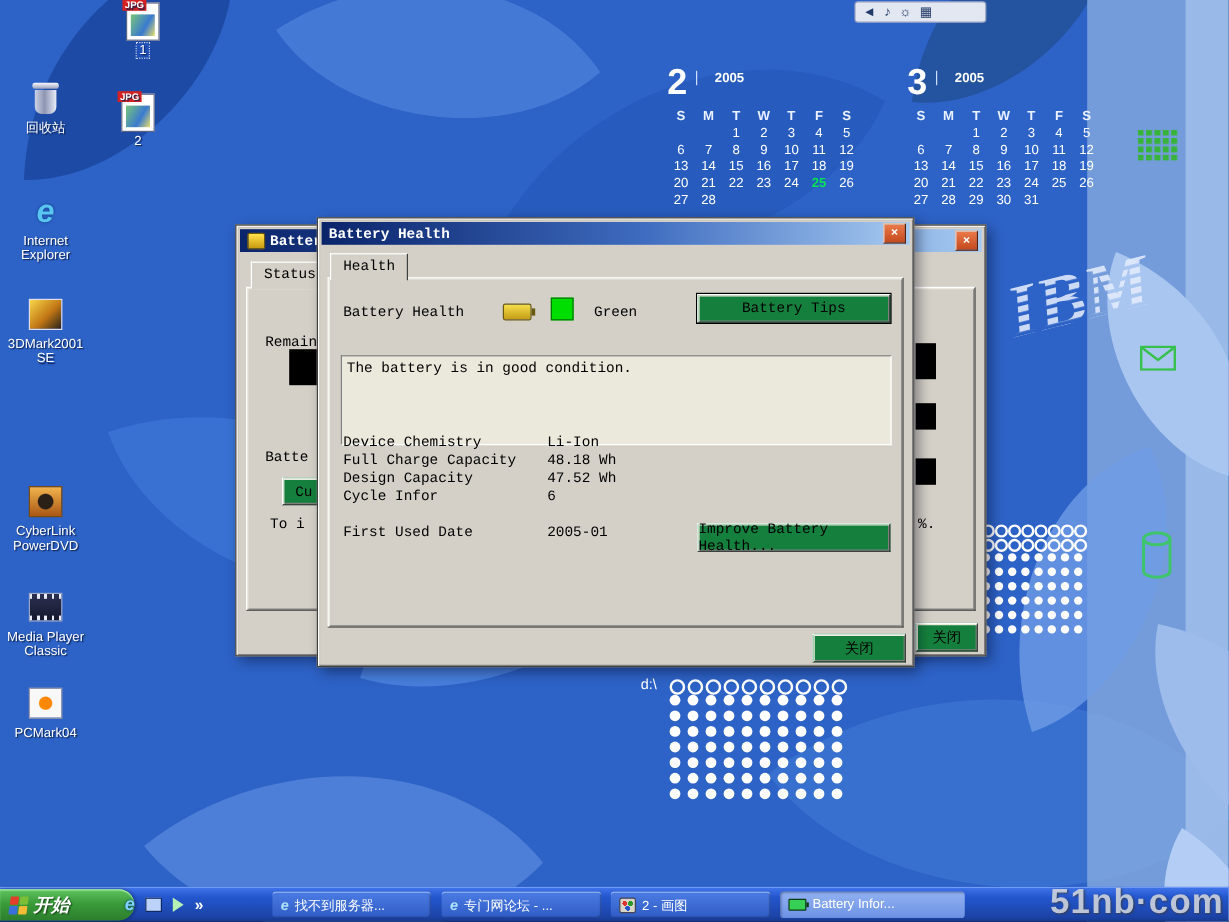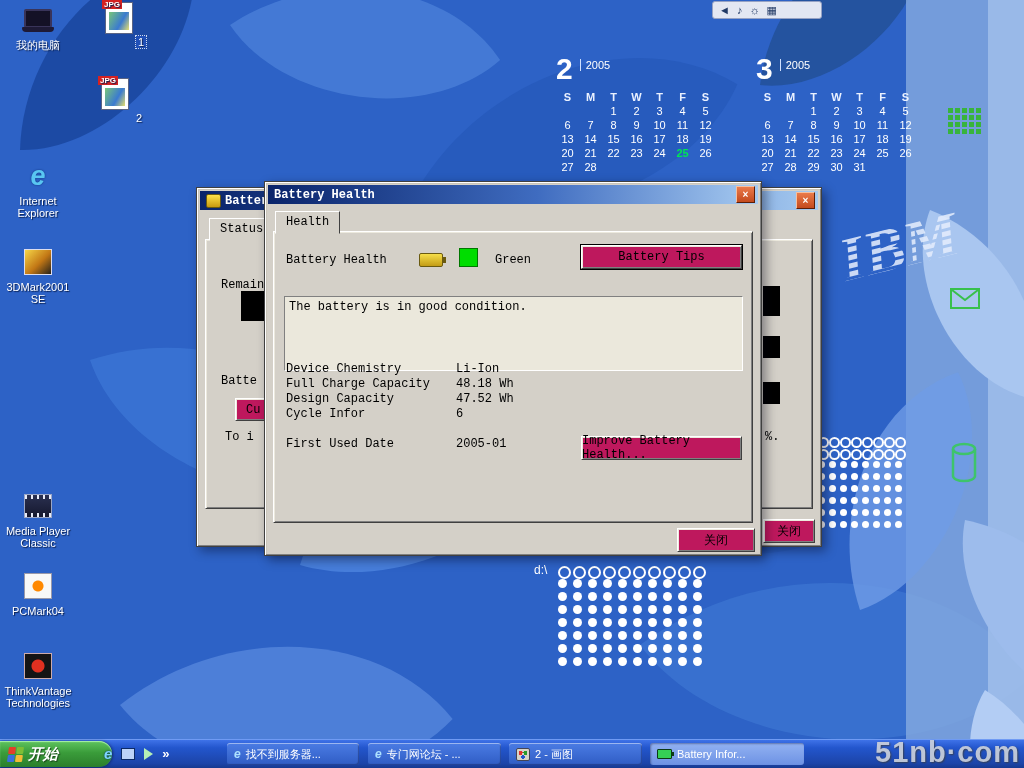--- a/index.html
+++ b/index.html
@@ -6,21 +6,21 @@
   #screen{position:relative;width:1024px;height:768px;overflow:hidden;
           font-family:"Liberation Sans",sans-serif;background:#2d62c6;}
   
   #wallpaper{position:absolute;left:0;top:0;z-index:0;}
   #decor{position:absolute;left:0;top:0;width:1024px;height:768px;z-index:1;}
   .dot{position:absolute;border-radius:50%;background:#fff;}
   .dot.hollow{background:transparent;border:2px solid #fff;}
   .cal{position:absolute;color:#fff;z-index:1;}
   .cal-head{display:flex;align-items:flex-start;height:34px;}
   .cal-num{font-size:30px;font-weight:bold;line-height:30px;}
-  .cal-year{font-size:11px;margin-left:7px;border-left:1px solid #cfe0ff;padding-left:5px;margin-top:5px;}
+  .cal-year{font-size:11px;margin-left:7px;border-left:1px solid #cfe0ff;padding-left:15px;margin-top:5px;font-weight:bold;}
   .cal-grid{display:grid;grid-template-columns:repeat(7,23px);row-gap:2px;font-size:11px;text-align:center;margin-top:3px;}
   .cal-wd{font-weight:bold;color:#eaf1ff;}
   .cal-day.hl{color:#00e455;font-weight:bold;}
   #drive-label{position:absolute;left:534px;top:563px;color:#fff;font-size:12px;z-index:1;}
   #ibm-logo{position:absolute;left:836px;top:192px;transform:rotate(-14deg);z-index:1;opacity:.95;}
   .green-icon{position:absolute;z-index:1;}
   #osd-bar{position:absolute;left:712px;top:1px;width:96px;height:16px;background:#e3e7f2;border:1px solid #96a2c4;
            border-radius:3px;display:flex;align-items:center;gap:7px;padding:0 6px;z-index:1;}
   .osd-glyph{font-size:11px;line-height:14px;color:#223a66;}
   
@@ -34,42 +34,42 @@
   .ie-e{font-size:27px;font-weight:bold;font-style:italic;color:#59c6f2;text-shadow:0 0 2px #0a2f7a;line-height:28px;}
   .box-3dmark{width:26px;height:24px;border:1px solid #dde;background:linear-gradient(135deg,#f6d648,#c27715 55%,#26221a);}
   .box-acdsee{width:26px;height:24px;border:1px solid #8892aa;background:radial-gradient(circle at 50% 48%,#2b66c8 0 5px,#f0f4f8 6px);}
   .box-pdvd{width:26px;height:24px;border:1px solid #7a4a10;background:radial-gradient(circle at 50% 50%,#2a2018 0 6px,transparent 7px),linear-gradient(#f2b44e,#aa5714);}
   .box-mpc{width:26px;height:22px;border:1px solid #9aa6c6;background:
      repeating-linear-gradient(90deg,#e8ecf8 0 2px,transparent 2px 6px) top/100% 4px no-repeat,
      repeating-linear-gradient(90deg,#e8ecf8 0 2px,transparent 2px 6px) bottom/100% 4px no-repeat,
      linear-gradient(#2a3050,#15182e);}
   .box-pcmark{width:26px;height:24px;border:1px solid #99a;background:radial-gradient(circle at 50% 50%,#ff8800 0 5px,#f8f8f8 6px 7px,#f8f8f8);}
   .box-tvt{width:26px;height:24px;border:1px solid #caa;background:radial-gradient(circle at 50% 50%,#e03020 0 6px,#141414 7px);}
-  .file-item{position:absolute;width:54px;text-align:right;color:#fff;font-size:11px;z-index:2;text-shadow:1px 1px 1px #0a1f4e;}
+  .file-item{position:absolute;width:54px;text-align:center;color:#fff;font-size:11px;z-index:2;text-shadow:1px 1px 1px #0a1f4e;}
   .file-jpg{position:relative;width:26px;height:30px;background:#fff;border:1px solid #5a6484;margin:0 auto 2px;}
   .jpg-badge{position:absolute;top:-3px;left:-4px;font-size:8px;font-weight:bold;color:#fff;background:#d42222;padding:0 2px;line-height:9px;}
   .jpg-thumb{position:absolute;left:3px;right:3px;top:9px;bottom:3px;background:linear-gradient(120deg,#79c579,#3a7ad0 60%,#e7df6e);}
   .file-label.selected{background:#2050b8;outline:1px dotted #cdd8f2;padding:0 2px;}
   
   .win{position:absolute;background:#d4d0c8;border:1px solid #404040;
        box-shadow:inset 1px 1px 0 #fff,inset -1px -1px 0 #808080,inset 2px 2px 0 #c9c5ba,4px 4px 10px rgba(0,0,20,.4);}
   .titlebar{position:absolute;left:3px;right:3px;top:3px;height:19px;
             background:linear-gradient(90deg,#0a246a,#3f6cc0 55%,#a6caf0);
             color:#fff;display:flex;align-items:center;padding:0 3px 0 6px;}
   .title-text{font-family:"Liberation Mono",monospace;font-weight:bold;font-size:12px;white-space:nowrap;overflow:hidden;}
   .close-btn{margin-left:auto;width:17px;height:15px;display:flex;align-items:center;justify-content:center;
              background:linear-gradient(#ea7a4a,#c44a1e);border:1px solid;border-color:#f4c0a0 #5a1e08 #5a1e08 #f4c0a0;
              color:#fff;font-size:10px;font-weight:bold;line-height:13px;cursor:default;}
   .win-icon{width:13px;height:12px;margin-right:4px;background:linear-gradient(#ffe24a,#c89a10);border:1px solid #6a5a10;border-radius:2px;}
   .tab{position:absolute;background:#d4d0c8;border:1px solid;border-color:#fff #404040 #d4d0c8 #fff;
        font-family:"Liberation Mono",monospace;font-size:12px;padding:3px 10px 4px;z-index:3;}
   .pane{position:absolute;border:1px solid;border-color:#fff #404040 #404040 #fff;
         box-shadow:inset 1px 1px 0 #ece9dd,inset -1px -1px 0 #808080;z-index:1;}
   .dlg-text{position:absolute;font-family:"Liberation Mono",monospace;font-size:12px;color:#000;white-space:pre;z-index:2;}
-  .btn{position:absolute;background:#be185d;border:1px solid;border-color:#fff #404040 #404040 #fff;
+  .btn{position:absolute;background:#15803d;border:1px solid;border-color:#fff #404040 #404040 #fff;
        box-shadow:inset 1px 1px 0 #ece9dd,inset -1px -1px 0 #808080;
        font-family:"Liberation Mono",monospace;font-size:12px;display:flex;align-items:center;justify-content:center;cursor:default;z-index:2;}
   .btn-default{box-shadow:0 0 0 1px #000,inset 1px 1px 0 #ece9dd,inset -1px -1px 0 #808080;}
   .btn-cn{font-family:"Liberation Sans",sans-serif;}
   .sunken{position:absolute;border:1px solid;border-color:#808080 #fff #fff #808080;background:#ebe8dc;z-index:2;}
   .gauge{position:absolute;background:#000;z-index:2;}
   .batt-glyph{position:absolute;width:22px;height:12px;background:linear-gradient(#f6de4a,#c39c16);border:1px solid #6a5a10;border-radius:2px;z-index:2;}
   .batt-glyph::after{content:"";position:absolute;right:-4px;top:3px;width:3px;height:6px;background:#6a5a10;}
   .status-square{position:absolute;width:17px;height:17px;background:#00dd00;border:1px solid #007700;z-index:2;}
   
@@ -403,56 +403,56 @@
         <span class="cal-day">29</span>
         <span class="cal-day">30</span>
         <span class="cal-day">31</span>
         <span class="cal-day"></span>
         <span class="cal-day"></span>
       </div>
   </div>
 
   <div id="drive-label">d:\</div>
 
-  <div class="icon-item" style="left:0;top:4px">
+  <div class="icon-item" style="left:0;top:66px">
     <div class="glyph">
-        <div class="lap-screen"></div>
-        <div class="lap-base"></div>
-      </div>
-    <div>我的电脑</div>
+        <div class="bin-lid"></div>
+        <div class="bin-body"></div>
+      </div>
+    <div>回收站</div>
   </div>
   <div class="icon-item" style="left:0;top:160px">
     <div class="glyph">
         <span class="ie-e">e</span>
       </div>
     <div>Internet Explorer</div>
   </div>
   <div class="icon-item" style="left:0;top:246px">
     <div class="glyph">
         <div class="box-3dmark"></div>
       </div>
     <div>3DMark2001 SE</div>
   </div>
+  <div class="icon-item" style="left:0;top:402px">
+    <div class="glyph">
+        <div class="box-pdvd"></div>
+      </div>
+    <div>CyberLink PowerDVD</div>
+  </div>
   <div class="icon-item" style="left:0;top:490px">
     <div class="glyph">
         <div class="box-mpc"></div>
       </div>
     <div>Media Player Classic</div>
   </div>
   <div class="icon-item" style="left:0;top:570px">
     <div class="glyph">
         <div class="box-pcmark"></div>
       </div>
     <div>PCMark04</div>
-  </div>
-  <div class="icon-item" style="left:0;top:650px">
-    <div class="glyph">
-        <div class="box-tvt"></div>
-      </div>
-    <div>ThinkVantage Technologies</div>
   </div>
 
   <div class="file-item" style="left:92px;top:2px">
     <div class="file-jpg">
       <span class="jpg-badge">JPG</span>
       <div class="jpg-thumb"></div>
     </div>
     <span class="file-label selected">1</span>
   </div>
   <div class="file-item" style="left:88px;top:78px">

